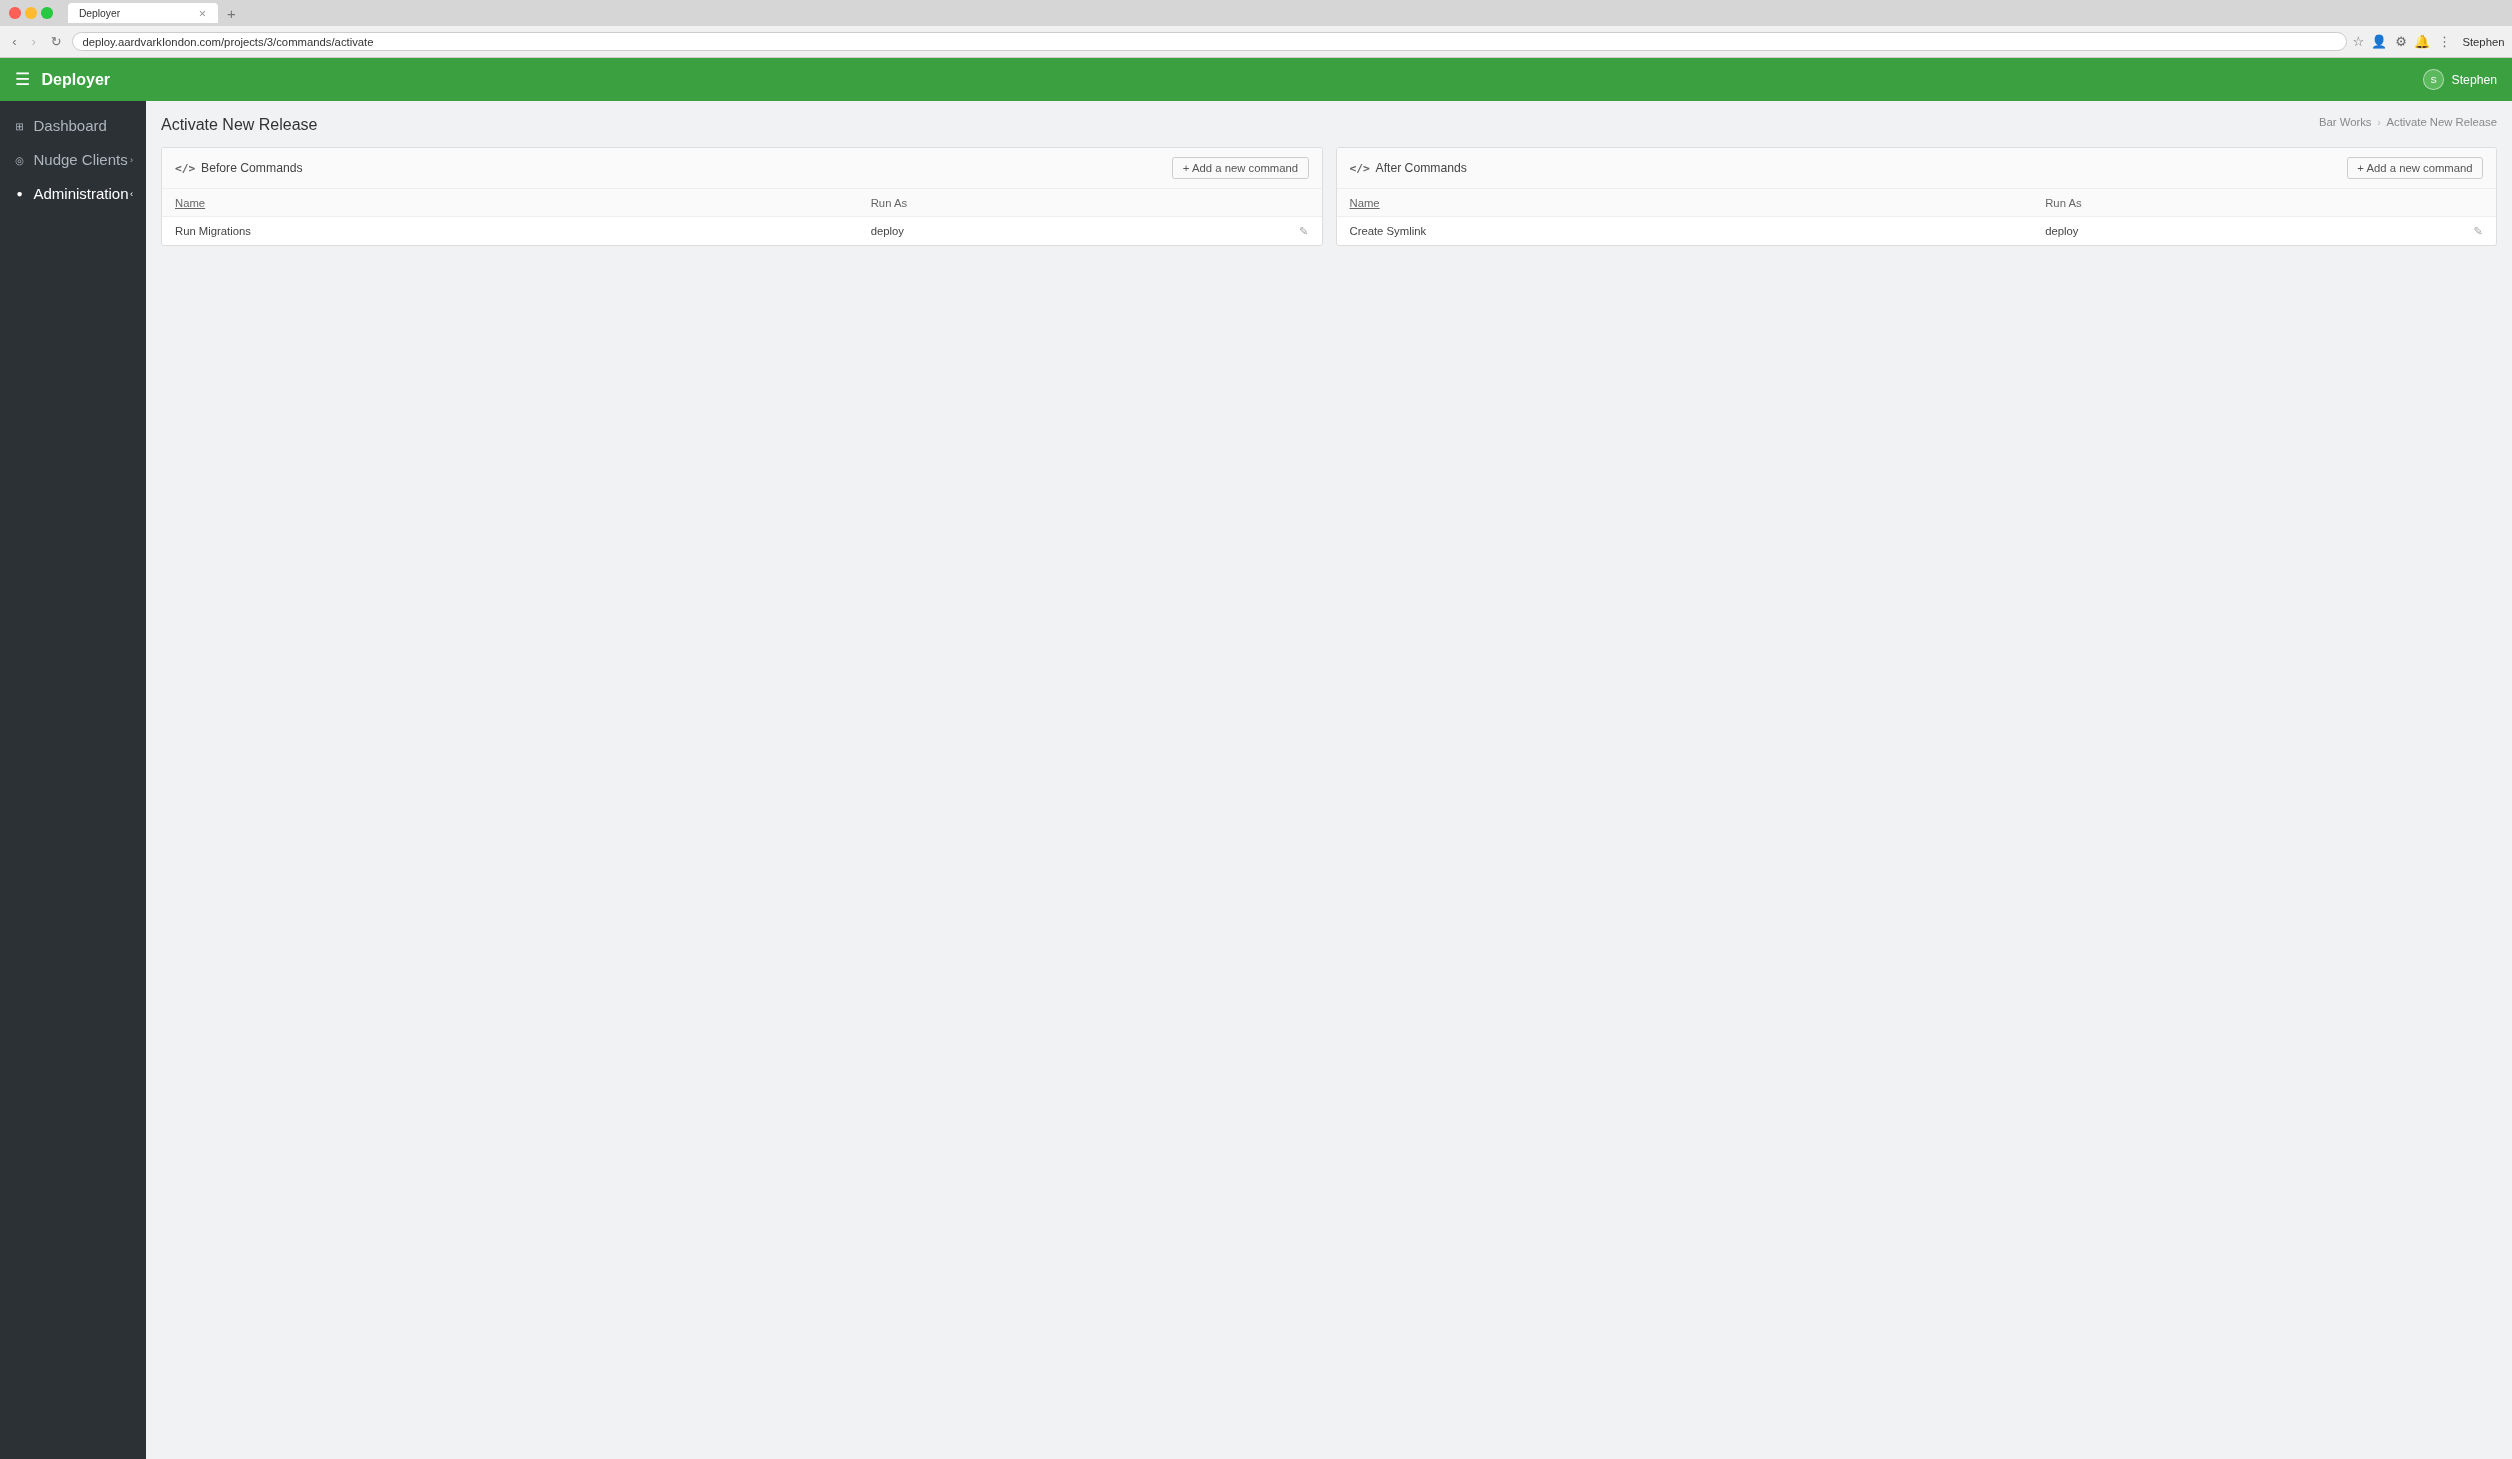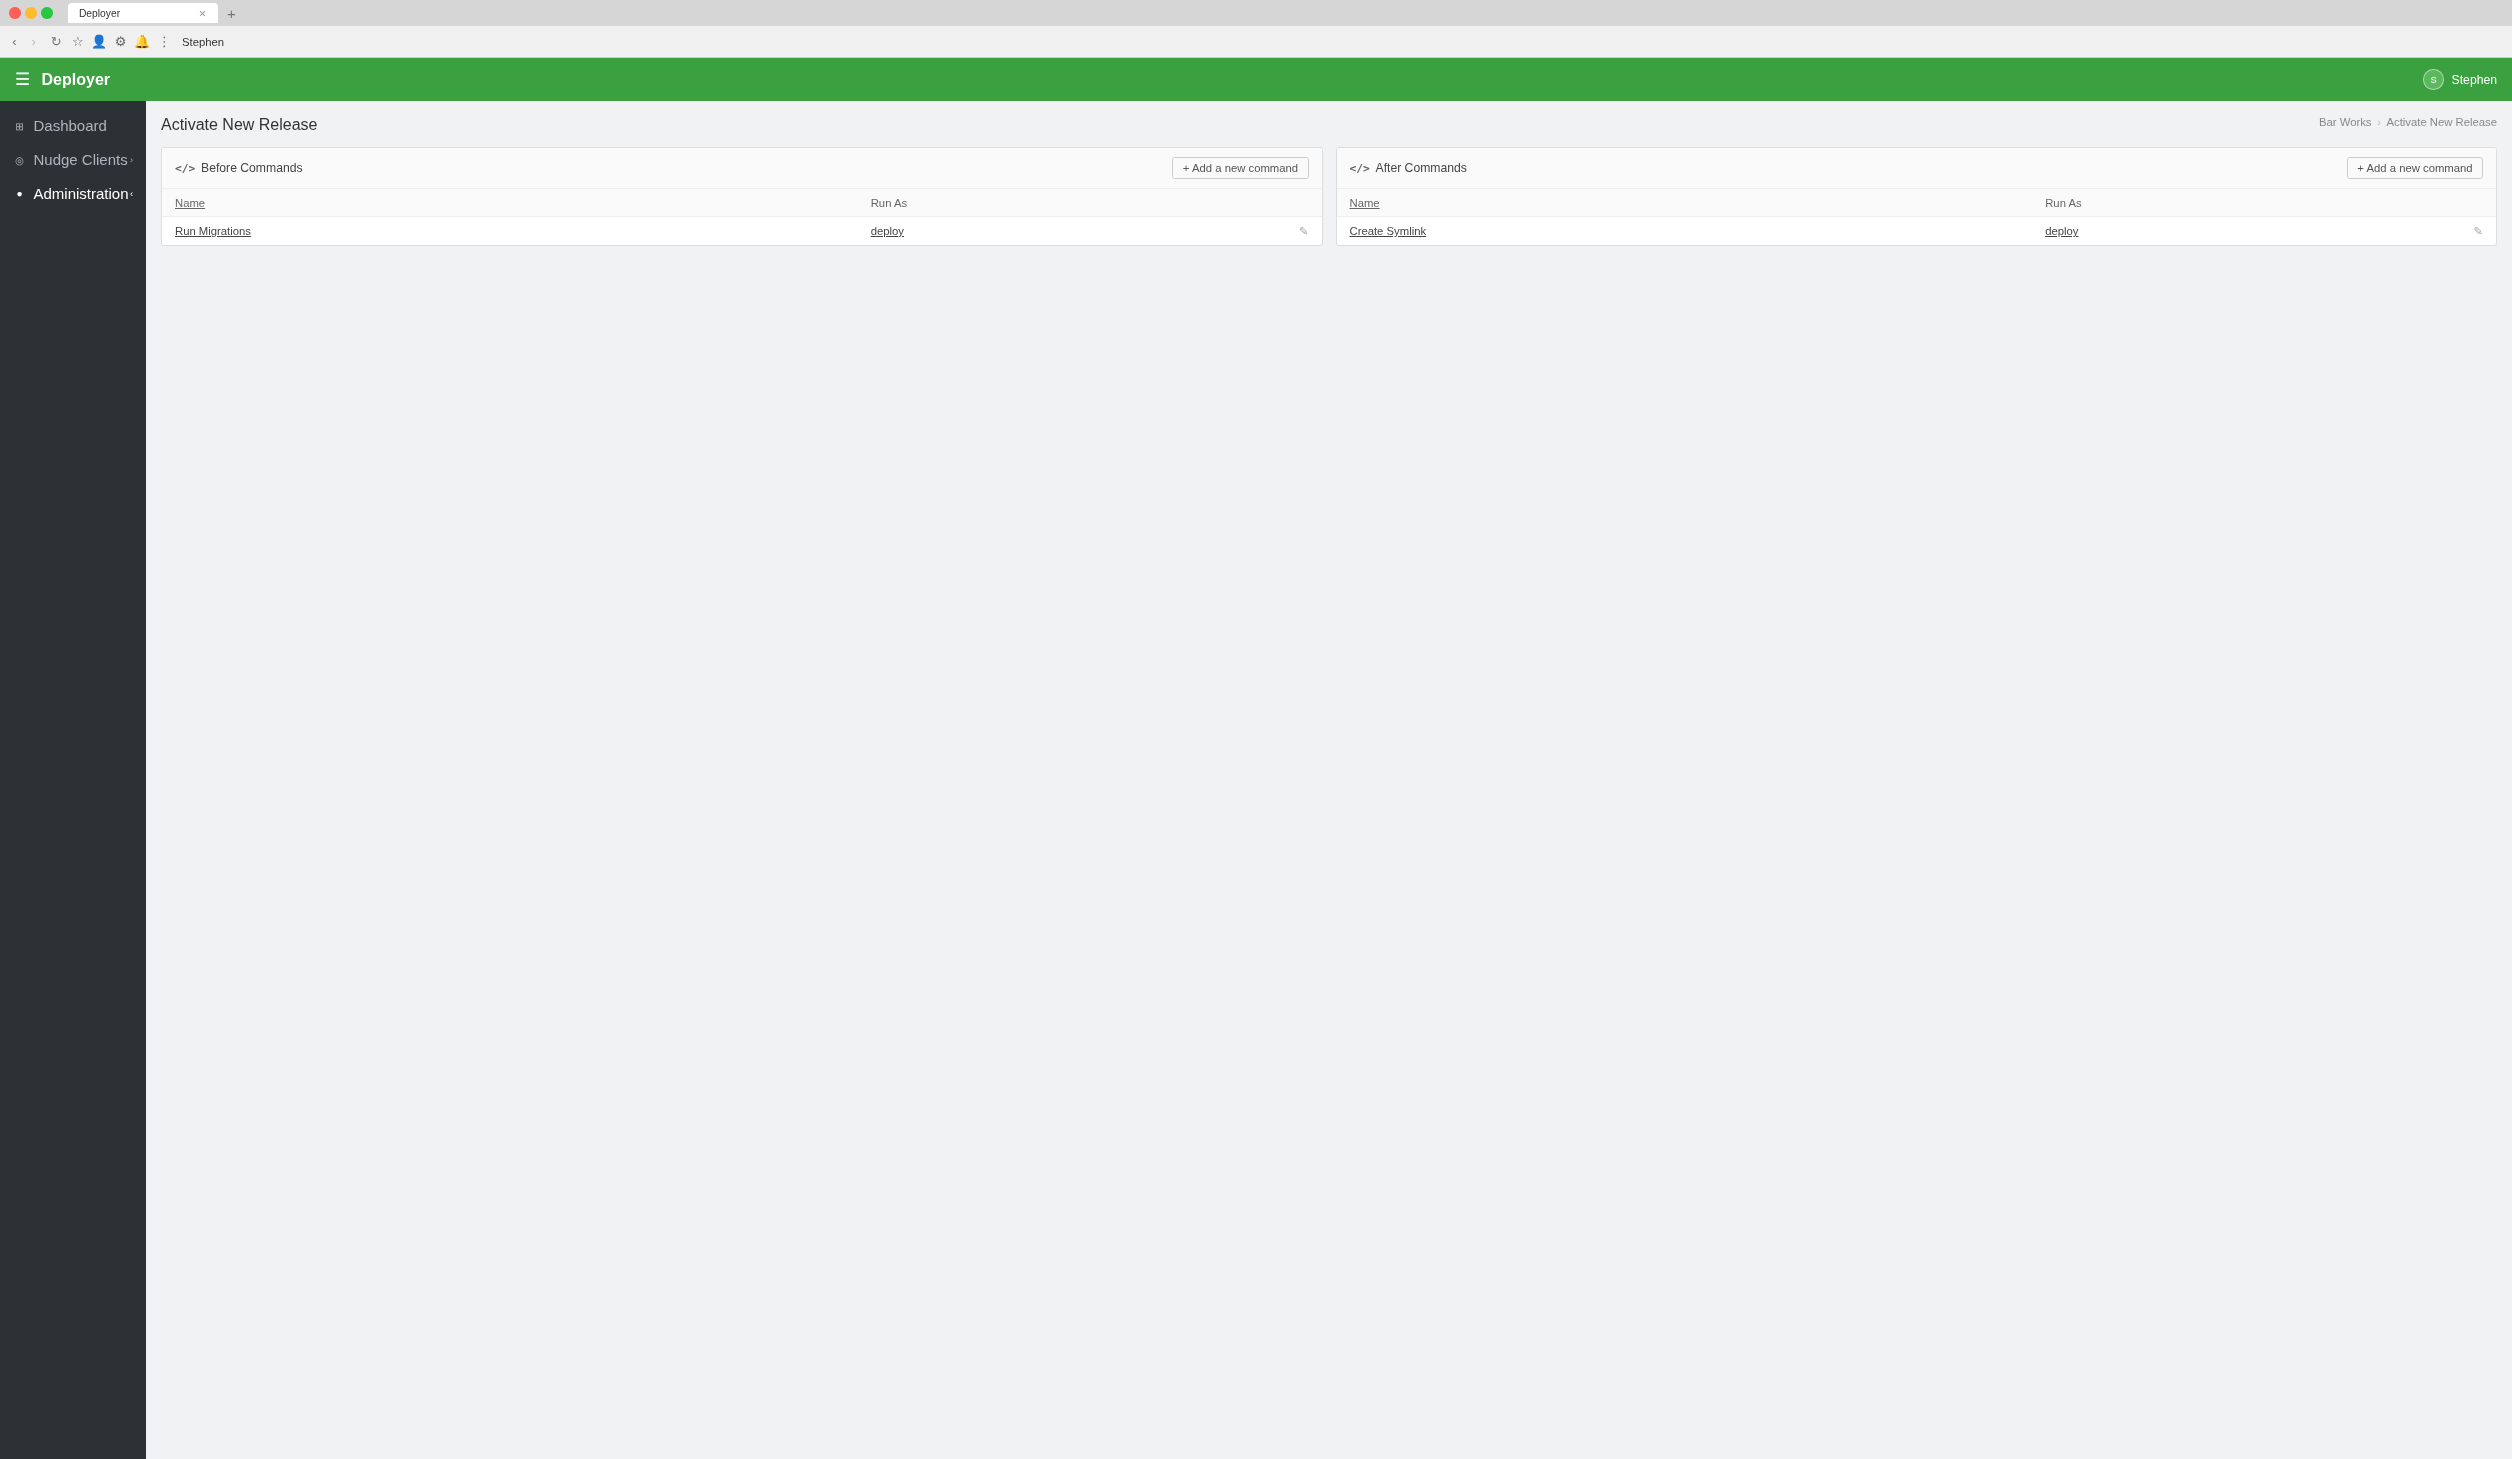--- a/index.html
+++ b/index.html
@@ -62,21 +62,21 @@
     .panels-row { display: flex; gap: 13px; }
     .panel { background: #fff; border: 0.9px solid #ddd; border-radius: 2.8px; flex: 1; overflow: hidden; }
     .panel-header { display: flex; align-items: center; justify-content: space-between; padding: 9.4px 13px; border-bottom: 0.9px solid #eee; background: #fafafa; }
     .panel-title { font-size: 12.2px; color: #444; display: flex; align-items: center; gap: 5.6px; }
     .code-icon { color: #666; font-size: 11.3px; font-family: monospace; font-weight: bold; }
     .add-command-btn { background: none; border: 0.9px solid #ccc; border-radius: 2.8px; padding: 3.8px 9.4px; font-size: 11.3px; color: #555; cursor: pointer; }
 
     
     .table { width: 100%; border-collapse: collapse; }
     .table th { text-align: left; padding: 7.5px 13px; font-size: 11.3px; color: #666; font-weight: 500; border-bottom: 0.9px solid #eee; background: #fafafa; }
-    .table td { padding: 7.5px 13px; font-size: 11.3px; color: #444; border-bottom: 0.9px solid #f5f5f5; text-decoration: underline; }
+    .table td { padding: 7.5px 13px; font-size: 11.3px; color: #444; border-bottom: 0.9px solid #f5f5f5; }
     .table tr:last-child td { border-bottom: none; }
     .edit-btn { background: none; border: none; color: #aaa; cursor: pointer; font-size: 11.3px; }
     .col-name { width: 60%; text-decoration: underline; }
     .col-runas { width: 30%; }
     .col-action { width: 10%; text-align: right; }
   </style>
 </head>
 <body>
 
 <div class="browser-chrome">
@@ -89,20 +89,23 @@
     <div class="browser-tab">
       <span class="browser-tab-title">Deployer</span>
       <span class="browser-tab-close">✕</span>
     </div>
     <button class="browser-new-tab">+</button>
   </div>
   <div class="browser-toolbar">
     <button class="nav-btn">‹</button>
     <button class="nav-btn" disabled="">›</button>
     <button class="nav-btn">↻</button>
+    <div class="address-bar">
+      <span class="address-text">deploy.aardvarkIondon.com/projects/3/commands/activate</span>
+    </div>
     <div class="toolbar-icons">
       <span class="toolbar-icon">☆</span>
       <span class="toolbar-icon">👤</span>
       <span class="toolbar-icon">⚙</span>
       <span class="toolbar-icon">🔔</span>
       <span class="toolbar-icon">⋮</span>
       <span class="user-name-browser">Stephen</span>
     </div>
   </div>
 </div>

